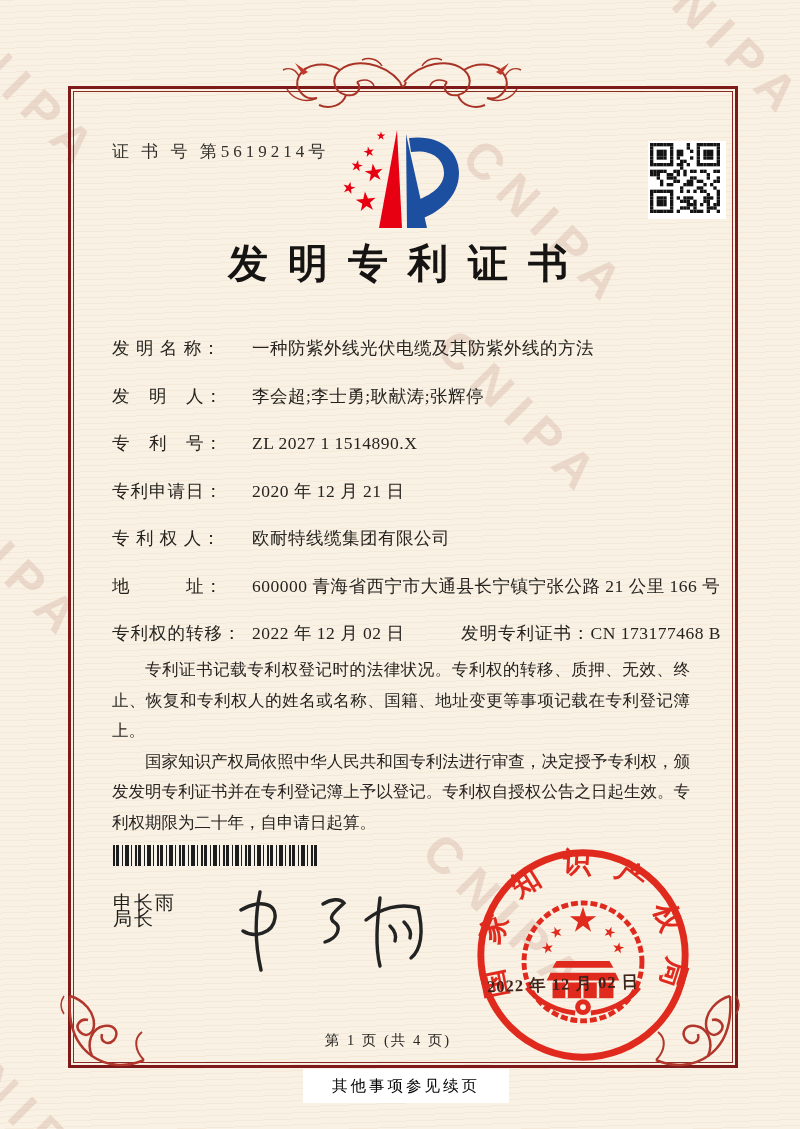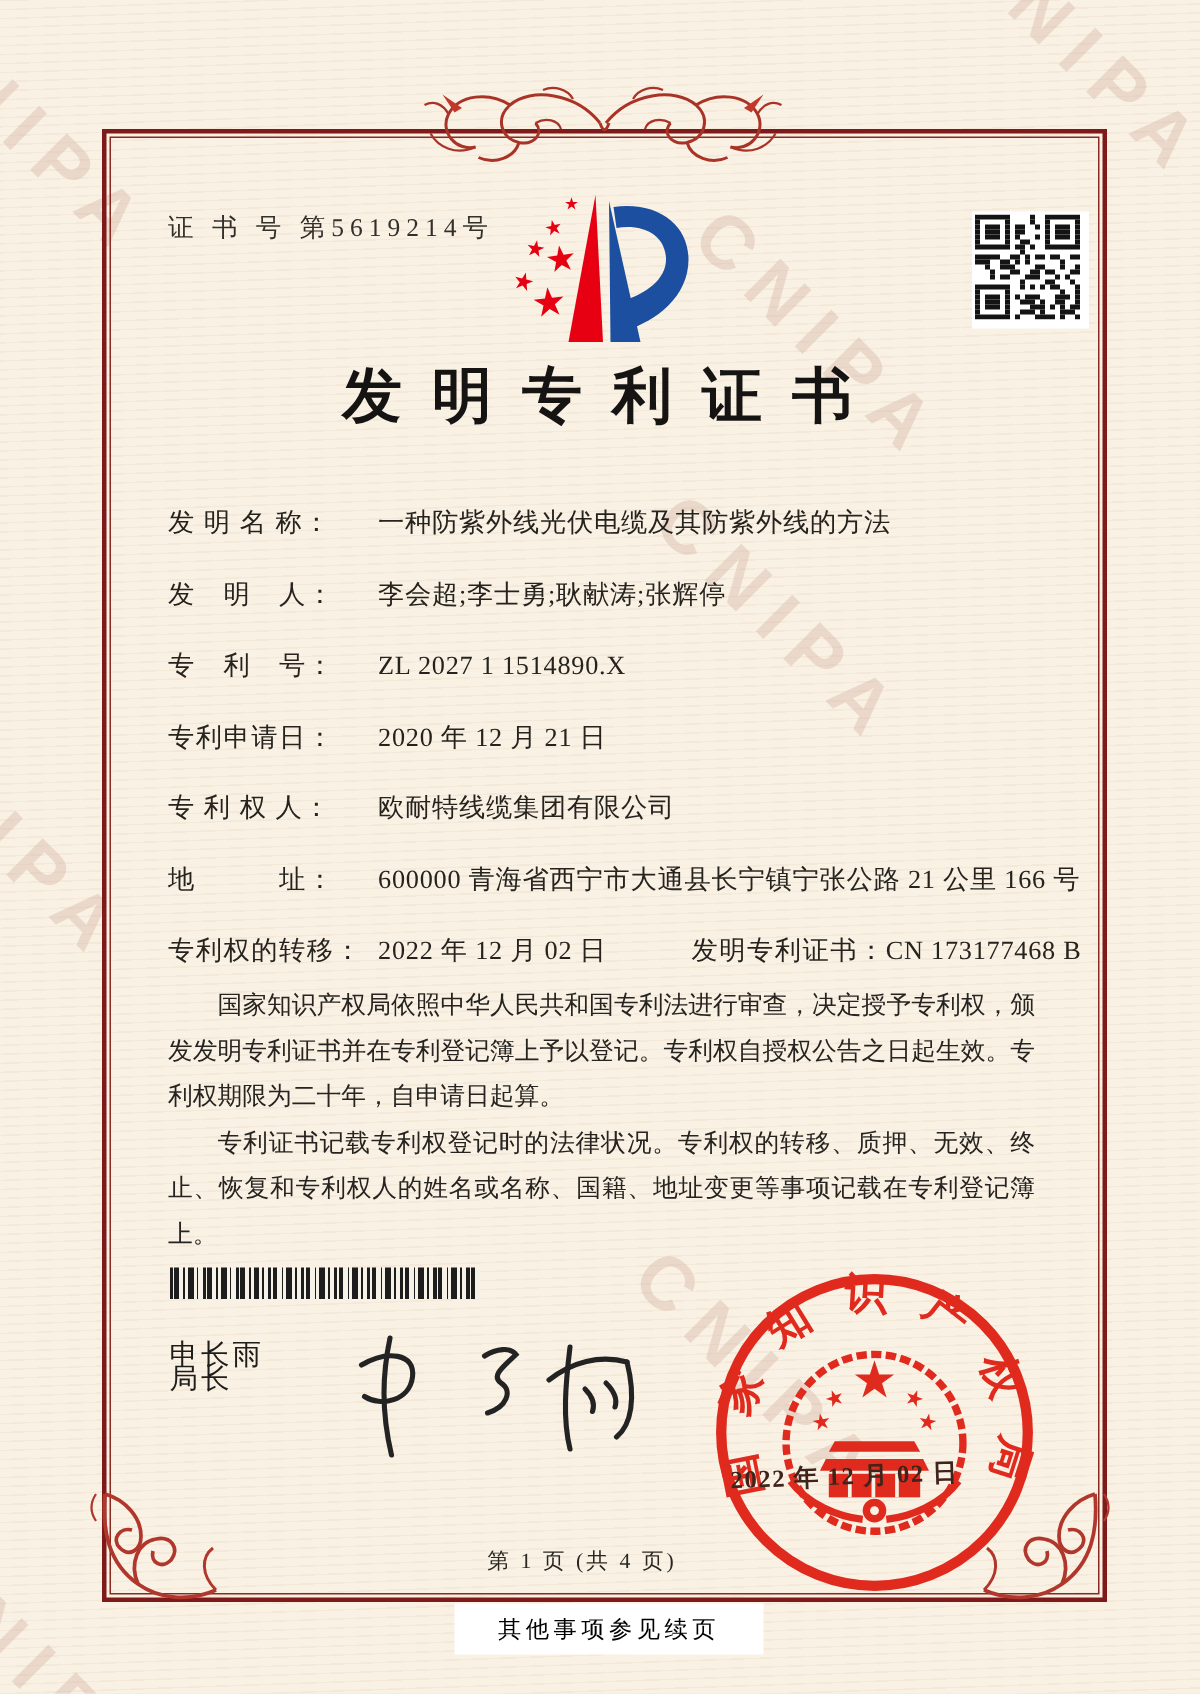--- a/index.html
+++ b/index.html
@@ -351,22 +351,22 @@
       </div>
       <div class="field-row">
         <span class="f-label">地　　　址：</span><span class="f-val">600000 青海省西宁市大通县长宁镇宁张公路 21 公里 166 号</span>
       </div>
       <div class="field-row">
         <span class="f-label">专利权的转移：</span><span class="f-val f-val-fixed">2022 年 12 月 02 日</span><span class="f-label2">发明专利证书：</span><span class="f-val">CN 173177468 B</span>
       </div>
     </div>
 
     <div class="paras">
+      <p>专利证书记载专利权登记时的法律状况。专利权的转移、质押、无效、终止、恢复和专利权人的姓名或名称、国籍、地址变更等事项记载在专利登记簿上。</p>
       <p>国家知识产权局依照中华人民共和国专利法进行审查，决定授予专利权，颁发发明专利证书并在专利登记簿上予以登记。专利权自授权公告之日起生效。专利权期限为二十年，自申请日起算。</p>
-      <p>专利证书记载专利权登记时的法律状况。专利权的转移、质押、无效、终止、恢复和专利权人的姓名或名称、国籍、地址变更等事项记载在专利登记簿上。</p>
     </div>
 
     <div class="barcode"></div>
 
     <div class="sig-title">局长</div>
     <div class="sig-name">申长雨</div>
 
     <svg class="signature" width="210" height="100" viewBox="0 0 210 100" fill="none" stroke="#232323" stroke-width="3.4" stroke-linecap="round">
       <path d="M32,14 C27,38 26,62 33,92"></path>
       <path d="M13,32 C30,22 49,24 47,40 C45,56 26,60 15,53"></path>

